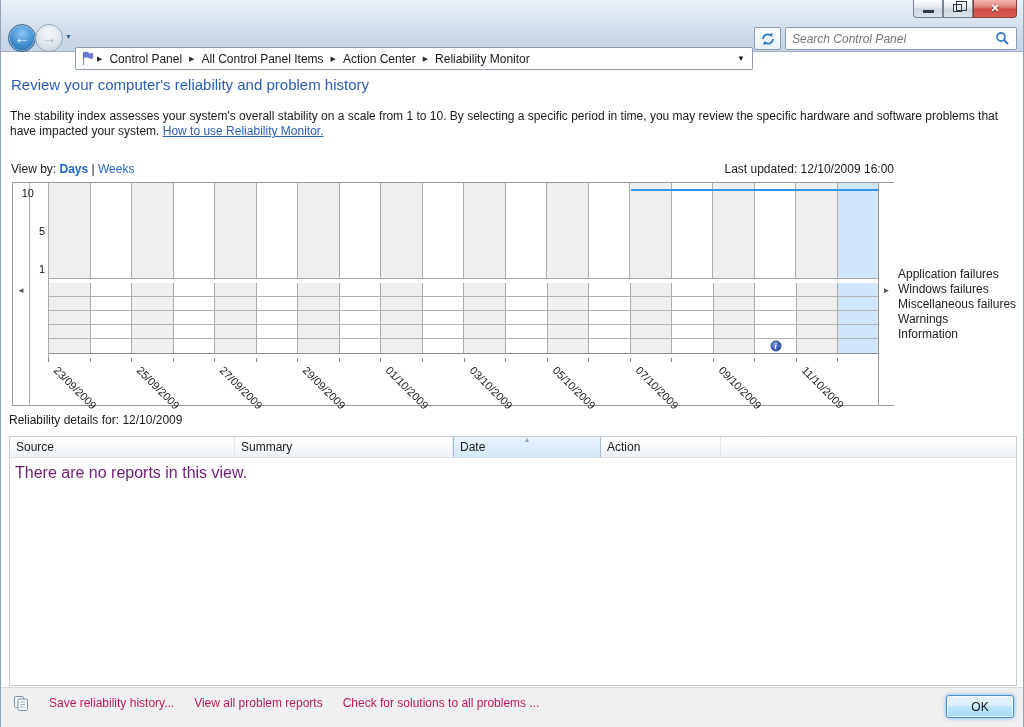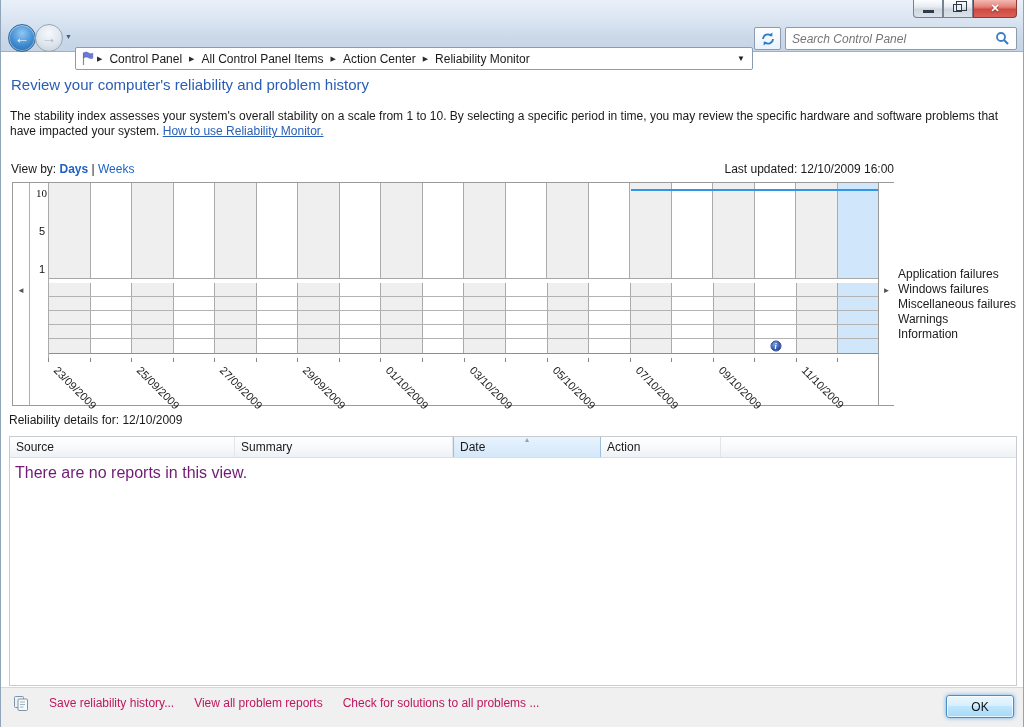--- a/index.html
+++ b/index.html
@@ -58,21 +58,21 @@
   .lastupd b { font-weight:normal; }
 
   
   .chart-outer { position:absolute; left:11px; top:182px; width:882px; height:224px;
                  border:1px solid #9a9a9a; background:#fff; }
   .scrollstrip { position:absolute; top:0; bottom:0; background:#fff; }
   .strip-left { left:0; width:17px; border-right:1px solid #b0b0b0; }
   .strip-right { left:865px; width:16px; border-left:1px solid #9a9a9a; }
   .strip-arrow { position:absolute; top:103px; width:100%; text-align:center; font-size:9px; color:#555; cursor:pointer; }
   .ylab { position:absolute; width:15px; text-align:right; font-size:11px; color:#111; }
-  .ylab.y10 { left:19px; top:4px;font-family:Liberation Serif, serif; }
+  .ylab.y10 { left:6px; top:4px; }
   .ylab.y5  { left:17px; top:42px; }
   .ylab.y1  { left:17px; top:80px; }
 
   .plot { position:absolute; left:35px; top:0; width:831px; height:175px; border-left:1px solid #ababab; }
   .chart-upper { position:relative; display:flex; height:96px; border-bottom:1px solid #a8a8a8; }
   .chart-gap { height:4px; background:#fff; }
   .chart-lower { border-bottom:1px solid #8e8e8e; }
   .chart-row { display:flex; height:14px; border-bottom:1px solid #b3b3b3; }
   .chart-row:last-child { border-bottom:none; }
   .col, .cell { flex:1; border-right:1px solid #ababab; position:relative; cursor:pointer; }

